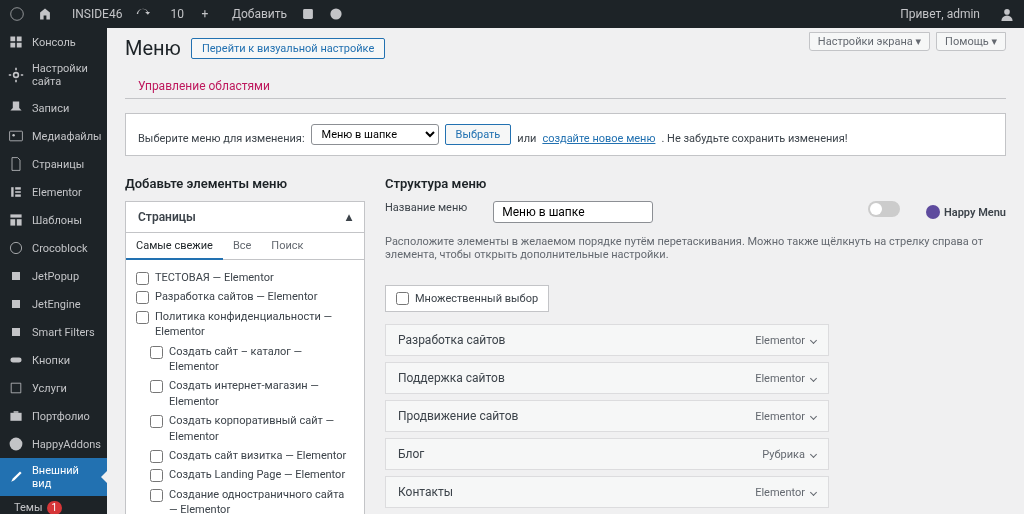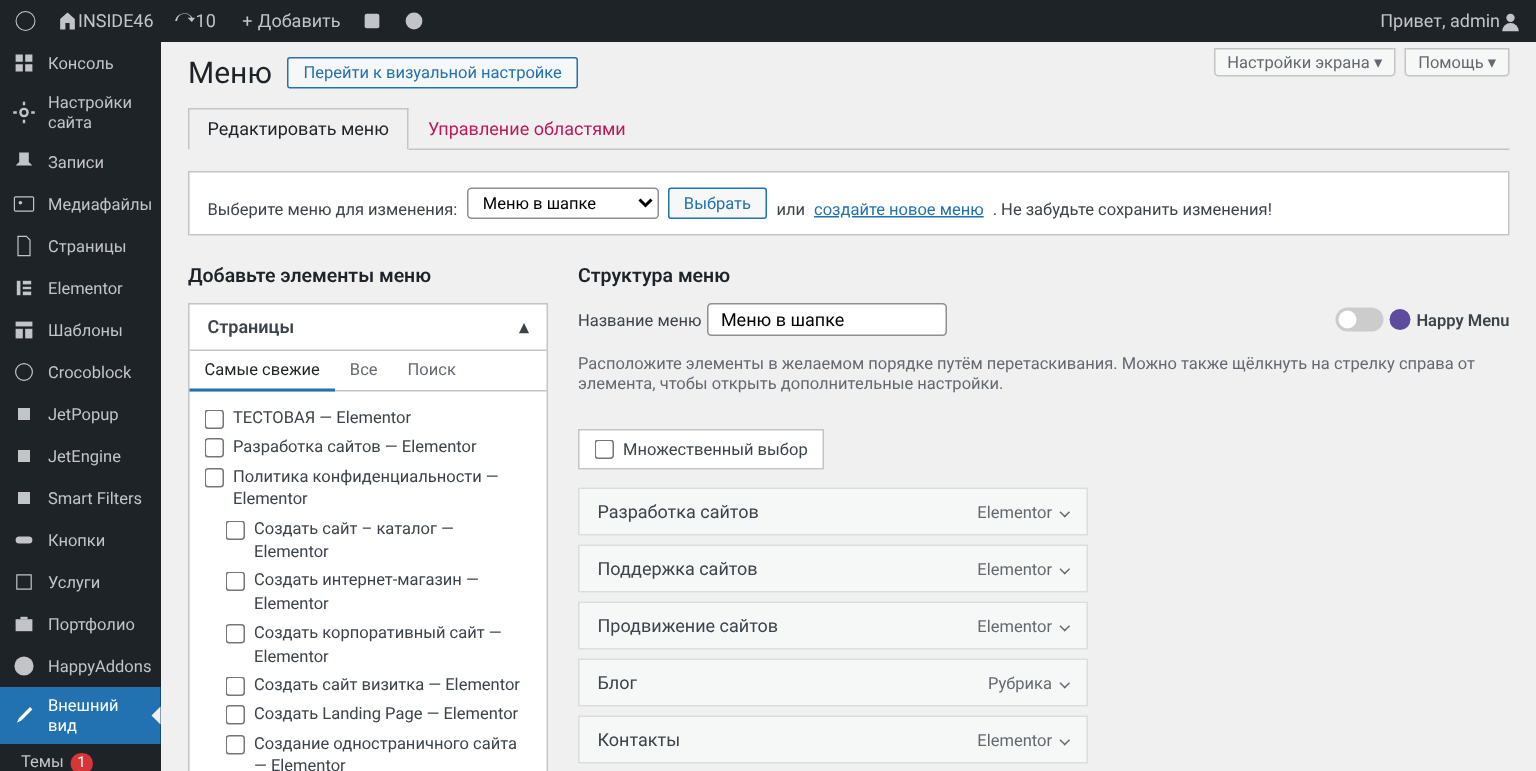--- a/index.html
+++ b/index.html
@@ -1,19 +1,19 @@
 <!DOCTYPE html>
 <html><head>
 <meta charset="utf-8">
 <style>
 *{margin:0;padding:0;box-sizing:border-box;font-family:-apple-system,BlinkMacSystemFont,"Segoe UI",Roboto,sans-serif}
 body{background:#f0f0f1;font-size:12px;color:#3c434a;overflow:hidden}
 .topbar{height:28px;background:#1d2327;color:#c3c4c7;display:flex;align-items:center;justify-content:space-between;padding:0 10px;font-size:12px}
 .topbar-left,.topbar-right{display:flex;align-items:center;gap:14px}
-.topbar-item{display:flex;align-items:center;gap:0;cursor:pointer}
+.topbar-item{display:flex;align-items:center;gap:20px;cursor:pointer}
 .topbar-icon{width:14px;height:14px;display:inline-flex;align-items:center;justify-content:center}
 .container{display:flex;height:calc(100vh - 28px)}
 .sidebar{width:107px;background:#1d2327;color:#c3c4c7;overflow-y:auto;flex-shrink:0}
 .sidebar-item{display:flex;align-items:center;gap:8px;padding:6px 8px;font-size:11px;cursor:pointer;position:relative}
 .sidebar-item.active{background:#2271b1;color:#fff}
 .sidebar-item.active::after{content:"";position:absolute;right:0;top:50%;transform:translateY(-50%);border:6px solid transparent;border-right-color:#f0f0f1}
 .sidebar-icon{width:16px;height:16px;display:inline-flex;align-items:center;justify-content:center;flex-shrink:0}
 .sidebar-sub{padding:5px 8px 5px 14px;font-size:11px;cursor:pointer;color:#c3c4c7}
 .badge{background:#d63638;color:#fff;border-radius:9px;font-size:10px;padding:0 5px;margin-left:4px;line-height:14px;display:inline-block}
 .content{flex:1;padding:8px 18px;overflow-y:auto}
@@ -35,30 +35,30 @@
 .section-title{font-size:13px;font-weight:600;margin-bottom:10px;color:#1d2327}
 .panel{background:#fff;border:1px solid #c3c4c7;margin-bottom:10px}
 .panel-header{padding:8px 12px;border-bottom:1px solid #c3c4c7;font-weight:600;font-size:12px;display:flex;justify-content:space-between;align-items:center;cursor:pointer}
 .panel-tabs{display:flex;border-bottom:1px solid #c3c4c7;font-size:11px}
 .panel-tab{padding:6px 10px;cursor:pointer;color:#646970}
 .panel-tab.active{border-bottom:2px solid #2271b1;color:#1d2327;margin-bottom:-1px}
 .panel-body{padding:8px 10px;max-height:320px;overflow-y:auto}
 .check-item{display:flex;align-items:flex-start;gap:6px;padding:2px 0;font-size:11px;line-height:1.4}
 .check-item input{margin-top:2px}
 .check-item.sub{padding-left:14px}
-.menu-name-row{display:flex;align-items:center;gap:4px;margin-bottom:12px}
+.menu-name-row{display:flex;gap:26px;margin-bottom:12px}
 .menu-name-row label{font-size:11px}
 .text-input{padding:3px 8px;border:1px solid #8c8f94;border-radius:3px;font-size:12px;width:160px}
 .toggle{width:32px;height:16px;background:#ccc;border-radius:8px;position:relative;cursor:pointer}
 .toggle::after{content:"";position:absolute;width:12px;height:12px;background:#fff;border-radius:50%;top:2px;left:2px}
 .happy-label{display:flex;align-items:center;gap:4px;font-size:11px;font-weight:600}
 .happy-icon{width:14px;height:14px;background:#5e4b9e;border-radius:50%;display:inline-block}
 .desc{font-size:11px;color:#646970;margin-bottom:24px}
 .multi-check{background:#fff;border:1px solid #c3c4c7;padding:6px 10px;display:inline-flex;align-items:center;gap:6px;font-size:11px;margin-bottom:12px}
-.menu-item{background:#f6f7f7;border:1px solid #dcdcde;display:flex;justify-content:space-between;align-items:center;padding:8px 12px;margin-bottom:6px;width:340px;font-size:12px;cursor:move}
+.menu-item{background:#f6f7f7;border:1px solid #dcdcde;display:flex;justify-content:space-between;align-items:center;padding:8px 12px;margin-bottom:6px;width:444px;font-size:12px;cursor:move}
 .menu-item-type{color:#646970;font-size:11px;display:flex;align-items:center;gap:6px}
 .chevron{border:solid #646970;border-width:0 1px 1px 0;display:inline-block;padding:2px;transform:rotate(45deg)}
 svg{width:100%;height:100%;fill:currentColor}
 </style>
 </head>
 <body>
 
 <div class="topbar">
   <div class="topbar-left">
     <span class="topbar-item">
@@ -262,21 +262,20 @@
       <button class="screen-btn"><span>Настройки экрана</span> ▾</button>
       <button class="screen-btn"><span>Помощь</span> ▾</button>
     </div>
 
     <div class="page-title">
       <h1>Меню</h1>
       <button class="btn-outline">Перейти к визуальной настройке</button>
     </div>
 
     <div class="tabs" id="tabs">
-        <div class="tab active">Редактировать меню</div>
         <div class="tab">Управление областями</div>
       </div>
 
     <div class="selector-bar">
       <span>Выберите меню для изменения:</span>
       <select class="select"><option>Меню в шапке</option></select>
       <button class="btn-primary-outline">Выбрать</button>
       <span>или</span>
       <span class="link">создайте новое меню</span>
       <span>. Не забудьте сохранить изменения!</span>

